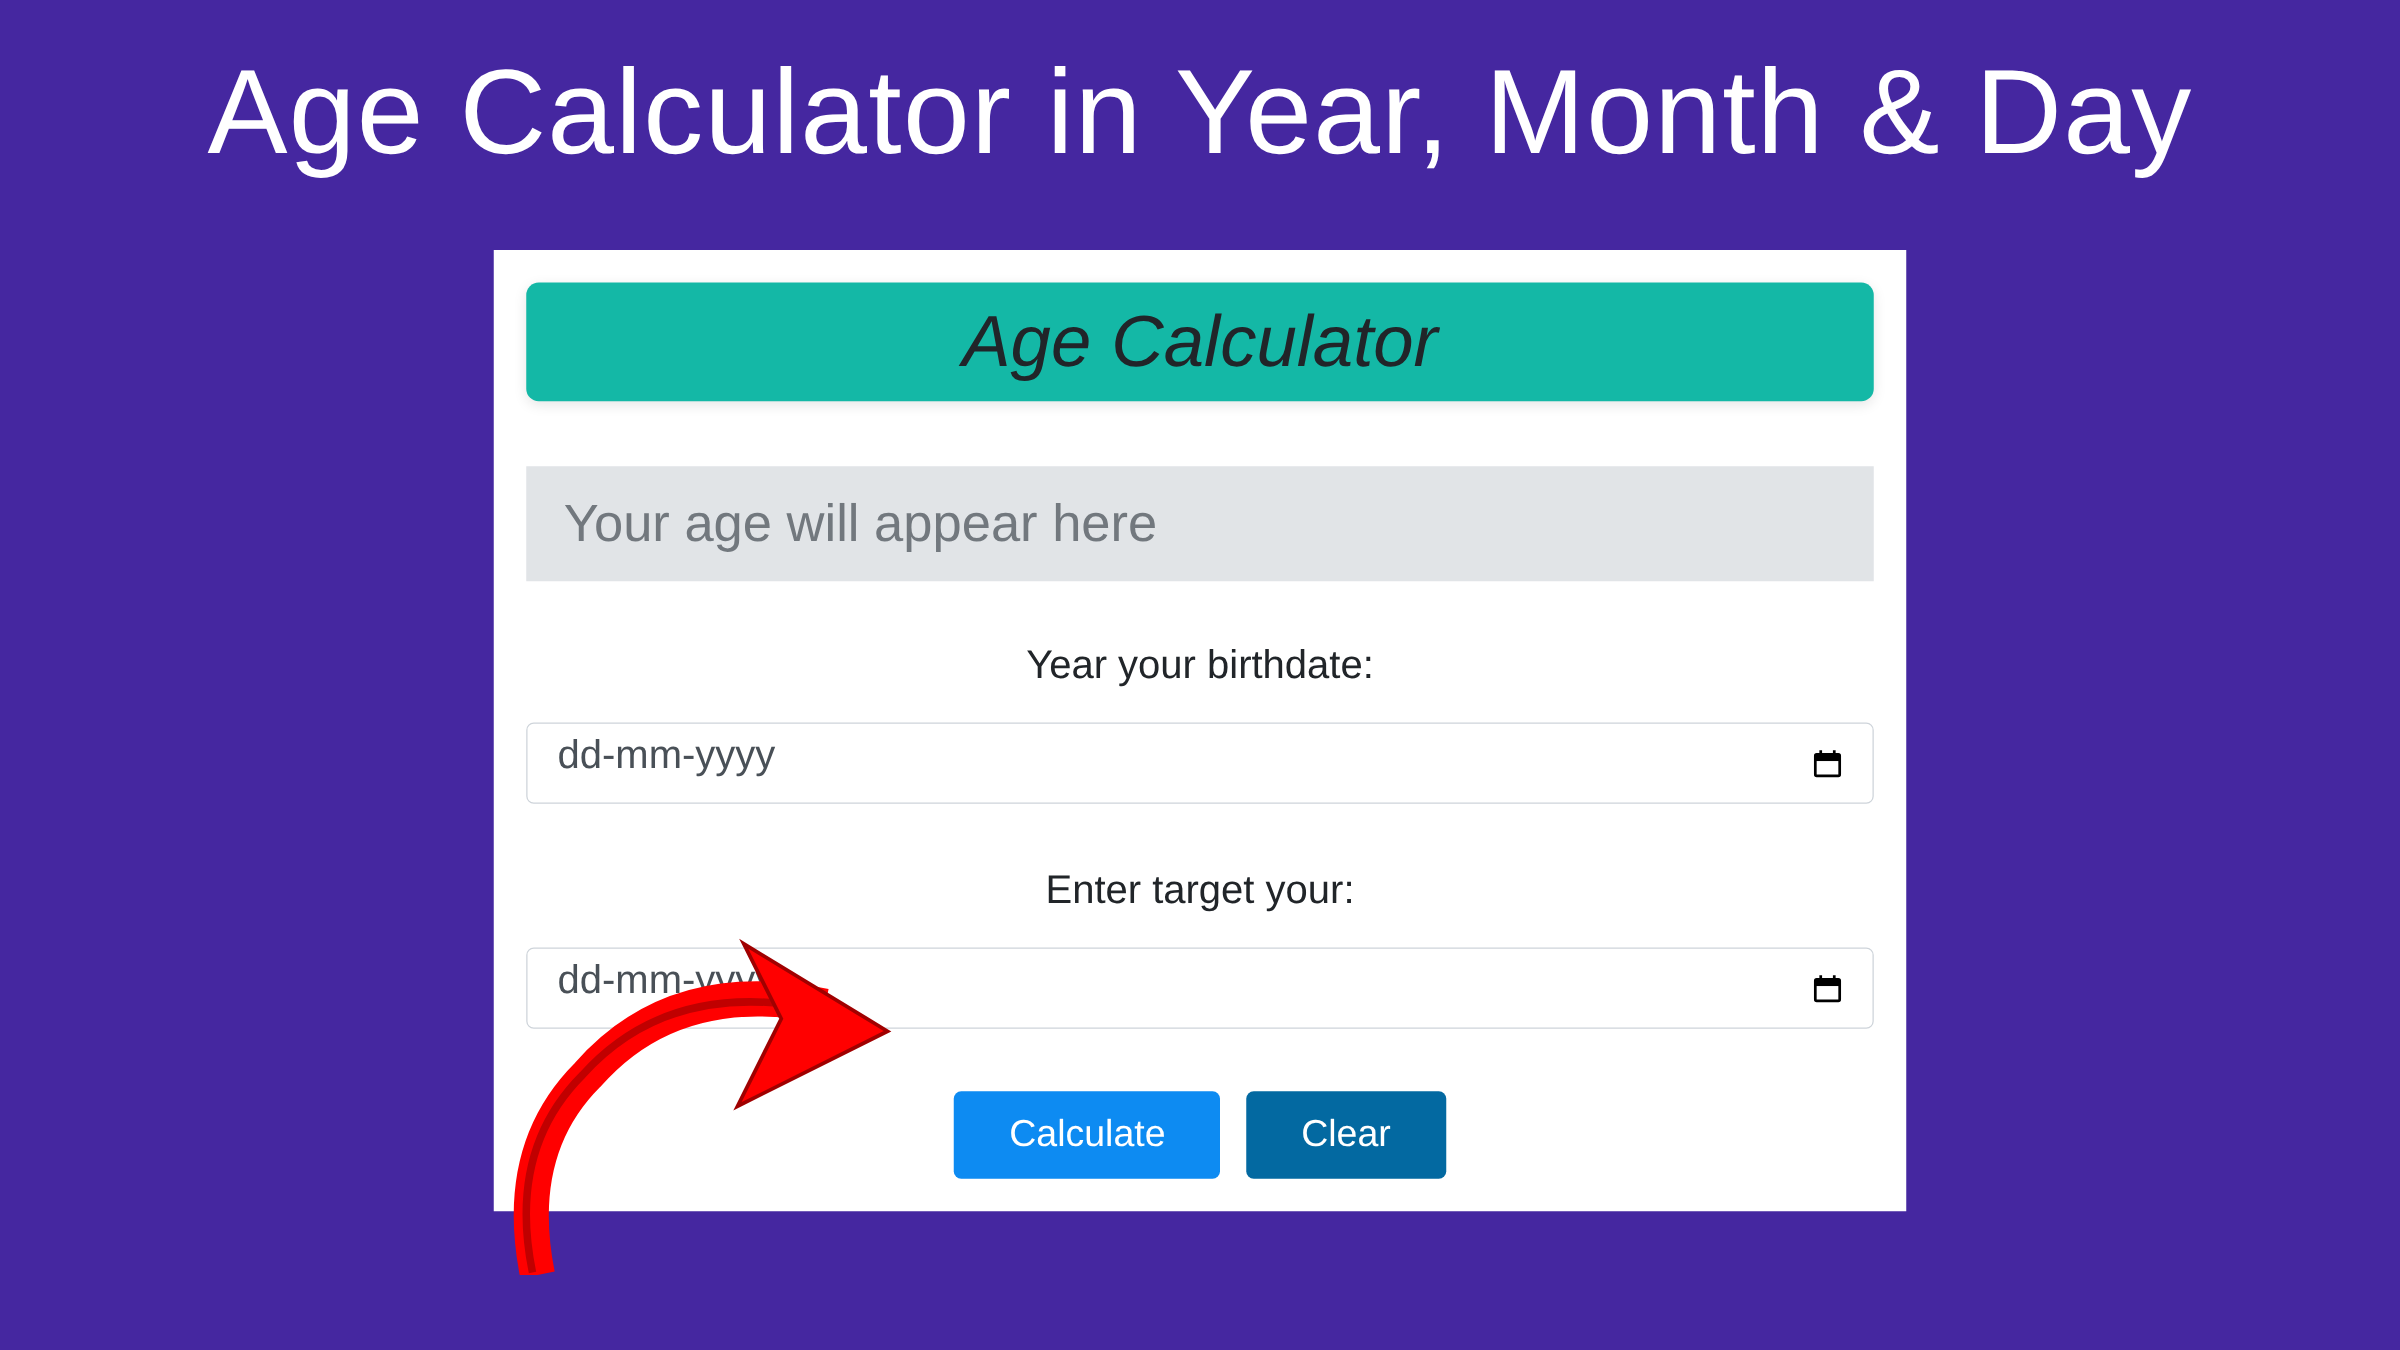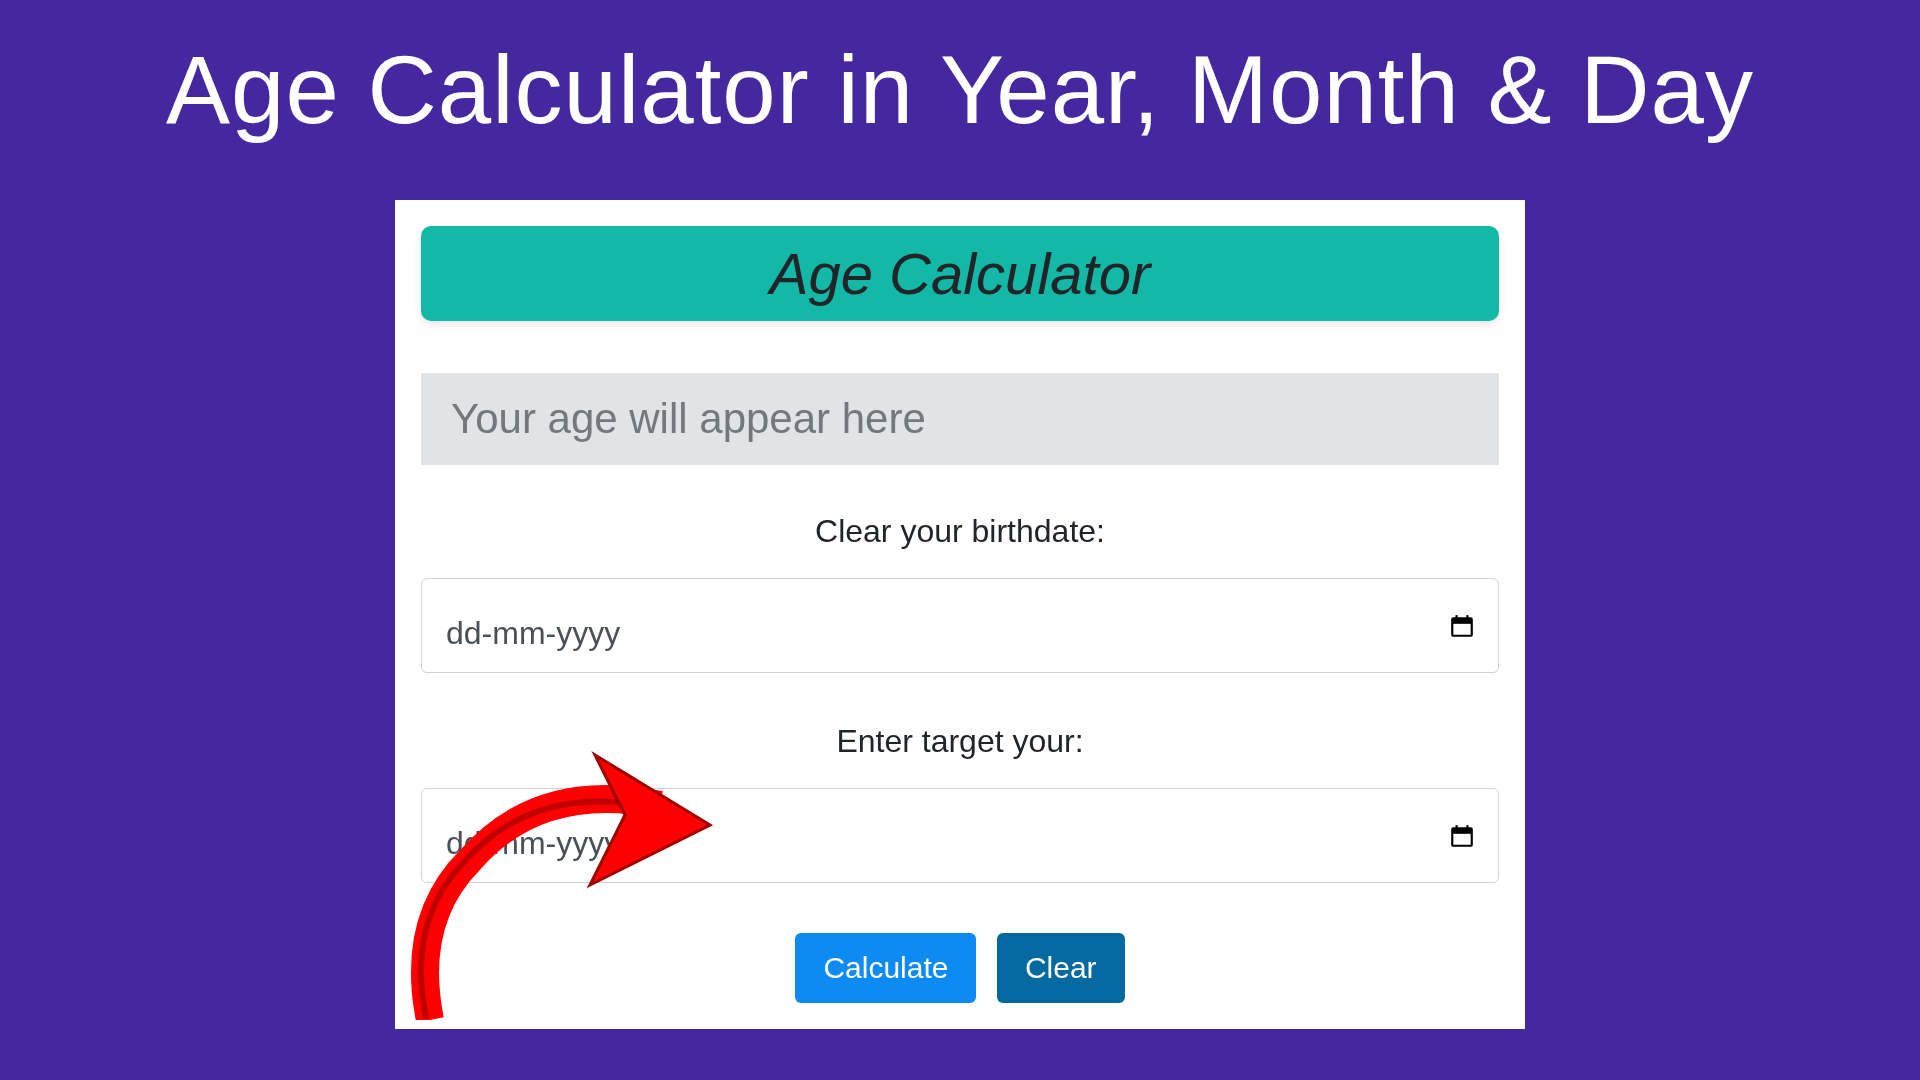--- a/index.html
+++ b/index.html
@@ -63,21 +63,21 @@
       position: relative;
       margin-bottom: 50px;
     }
     .input-wrapper:last-of-type {
       margin-bottom: 36px;
     }
     .date-input {
       width: 100%;
       border: 1px solid #ced4da;
       border-radius: 6px;
-      padding: 36px 60px 20px 24px;
+      padding: 6px 60px 20px 24px;
       font-size: 32px;
       color: #ef4444;
       background: #ffffff;
     }
     .date-input::placeholder {
       color: #495057;
     }
     .calendar-icon {
       position: absolute;
       right: 24px;
@@ -87,21 +87,21 @@
       height: 26px;
       pointer-events: none;
     }
     .button-row {
       text-align: center;
     }
     .btn {
       display: inline-block;
       border: none;
       border-radius: 6px;
-      padding: 18px 28px;
+      padding: 18px 44px;
       font-size: 30px;
       cursor: pointer;
       margin: 0 8px;
     }
     .btn-primary {
       background: #0d8bf2;
       color: #ffffff;
     }
     .btn-secondary {
       background: #0369a1;
@@ -124,21 +124,21 @@
 
 <div class="card">
   <div class="card-header">
     <div class="card-header-title">Age Calculator</div>
   </div>
 
   <div class="result-box">
     <div class="result-text">Your age will appear here</div>
   </div>
 
-  <div class="form-label">Clear your birthdate:</div>
+  <div class="form-label">Year your birthdate:</div>
   <div class="input-wrapper">
     <input type="text" class="date-input" placeholder="dd-mm-yyyy" style="">
     <svg class="calendar-icon" viewBox="0 0 24 24">
       <rect x="3" y="5" width="18" height="16" rx="1" fill="none" stroke="#000" stroke-width="2"></rect>
       <rect x="3" y="5" width="18" height="5" fill="#000"></rect>
       <line x1="7" y1="2" x2="7" y2="6" stroke="#000" stroke-width="2"></line>
       <line x1="17" y1="2" x2="17" y2="6" stroke="#000" stroke-width="2"></line>
     </svg>
   </div>
 

